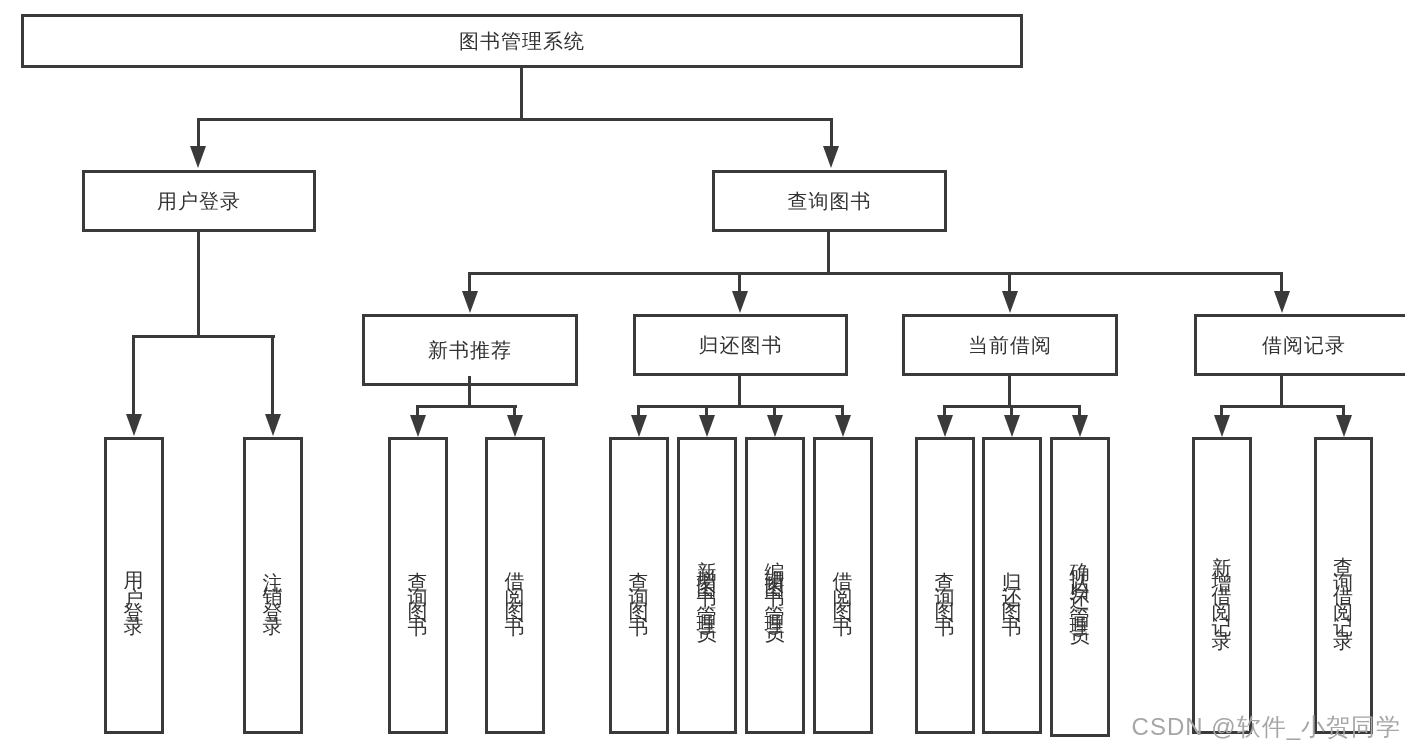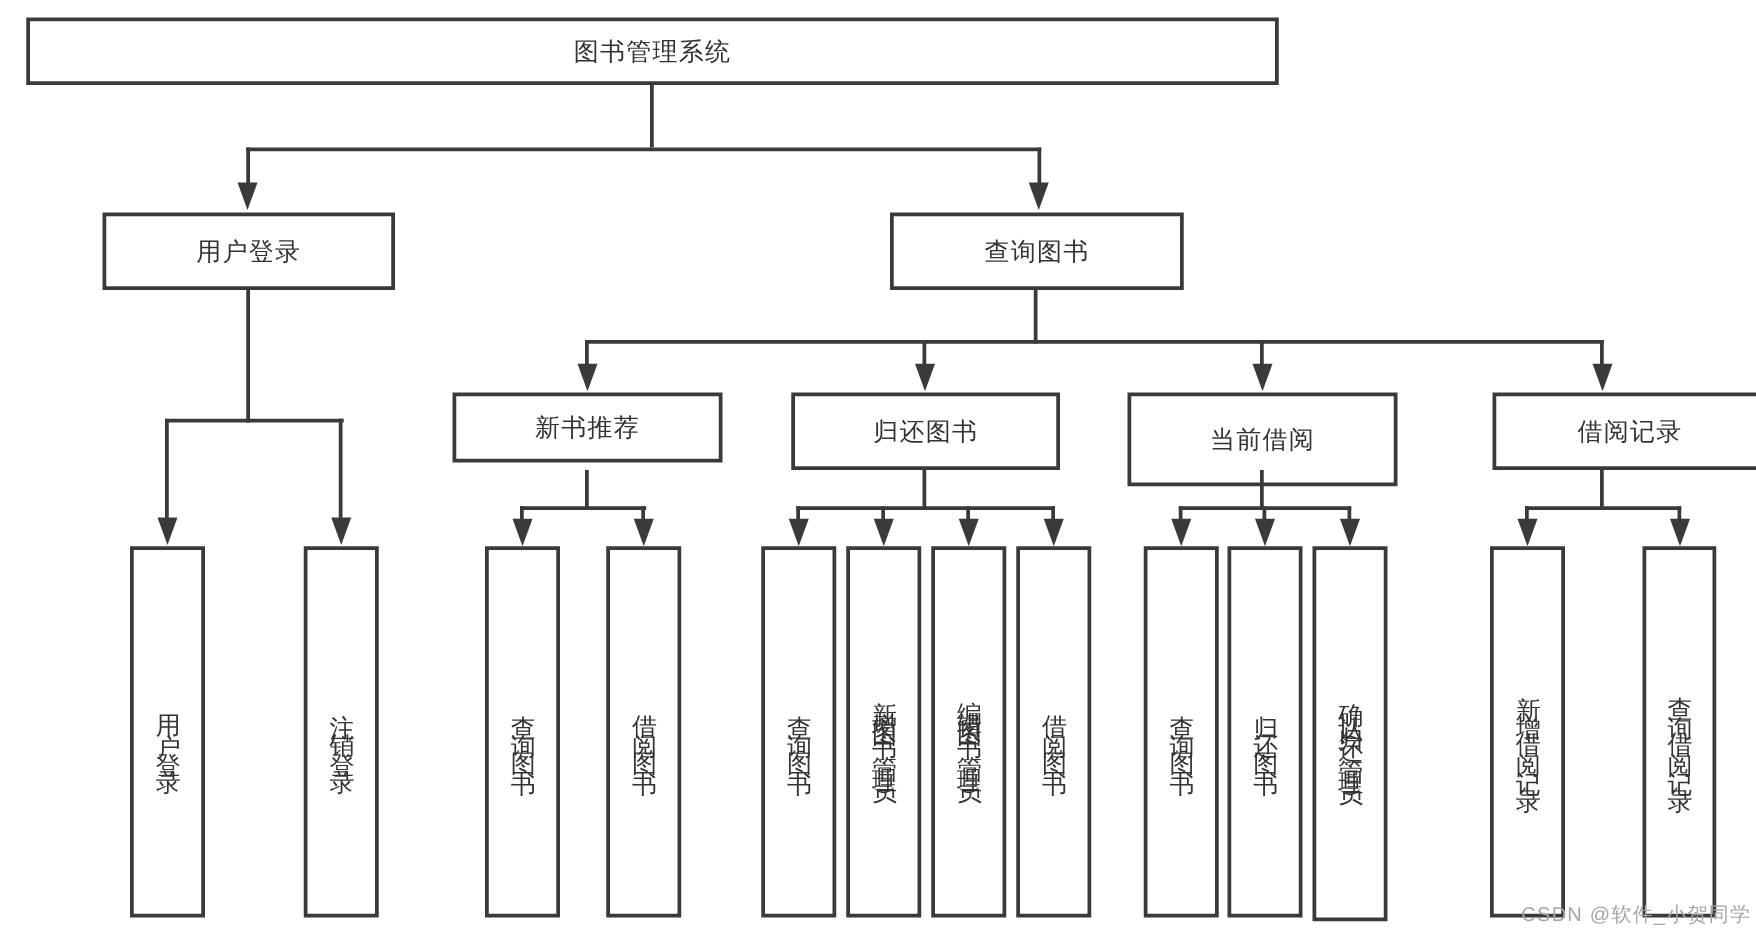--- a/index.html
+++ b/index.html
@@ -49,21 +49,21 @@
   .hline{position:absolute;height:3px;background:var(--line);}
   .arrowhead{
     position:absolute;width:0;height:0;
     border-left:8px solid transparent;
     border-right:8px solid transparent;
     border-top:22px solid var(--line);
   }
   .watermark{
     position:absolute;
     right:4px;bottom:4px;
-    font-size:16px;
+    font-size:24px;
     color:#a6a6a6;
     letter-spacing:1px;
     white-space:nowrap;
   }
 </style>
 </head>
 <body>
 
 <div id="canvas">
 
@@ -96,27 +96,27 @@
   <div class="hline" style="left:468px;top:272px;width:815px;"></div>
   <div class="vline" style="left:468px;top:272px;height:22px;"></div>
   <div class="arrowhead" style="left:462px;top:291px;"></div>
   <div class="vline" style="left:738px;top:272px;height:22px;"></div>
   <div class="arrowhead" style="left:732px;top:291px;"></div>
   <div class="vline" style="left:1008px;top:272px;height:22px;"></div>
   <div class="arrowhead" style="left:1002px;top:291px;"></div>
   <div class="vline" style="left:1280px;top:272px;height:22px;"></div>
   <div class="arrowhead" style="left:1274px;top:291px;"></div>
 
-  <div class="box" style="left:362px;top:314px;width:216px;height:56px;">
+  <div class="box" style="left:362px;top:314px;width:216px;height:72px;">
     <span>新书推荐</span>
   </div>
   <div class="box" style="left:633px;top:314px;width:215px;height:62px;">
     <span>归还图书</span>
   </div>
-  <div class="box" style="left:902px;top:314px;width:216px;height:75px;">
+  <div class="box" style="left:902px;top:314px;width:216px;height:62px;">
     <span>当前借阅</span>
   </div>
   <div class="box" style="left:1194px;top:314px;width:220px;height:62px;">
     <span>借阅记录</span>
   </div>
 
   <div class="vline" style="left:468px;top:376px;height:32px;"></div>
   <div class="hline" style="left:416px;top:405px;width:101px;"></div>
   <div class="vline" style="left:416px;top:405px;height:14px;"></div>
   <div class="arrowhead" style="left:410px;top:415px;"></div>

